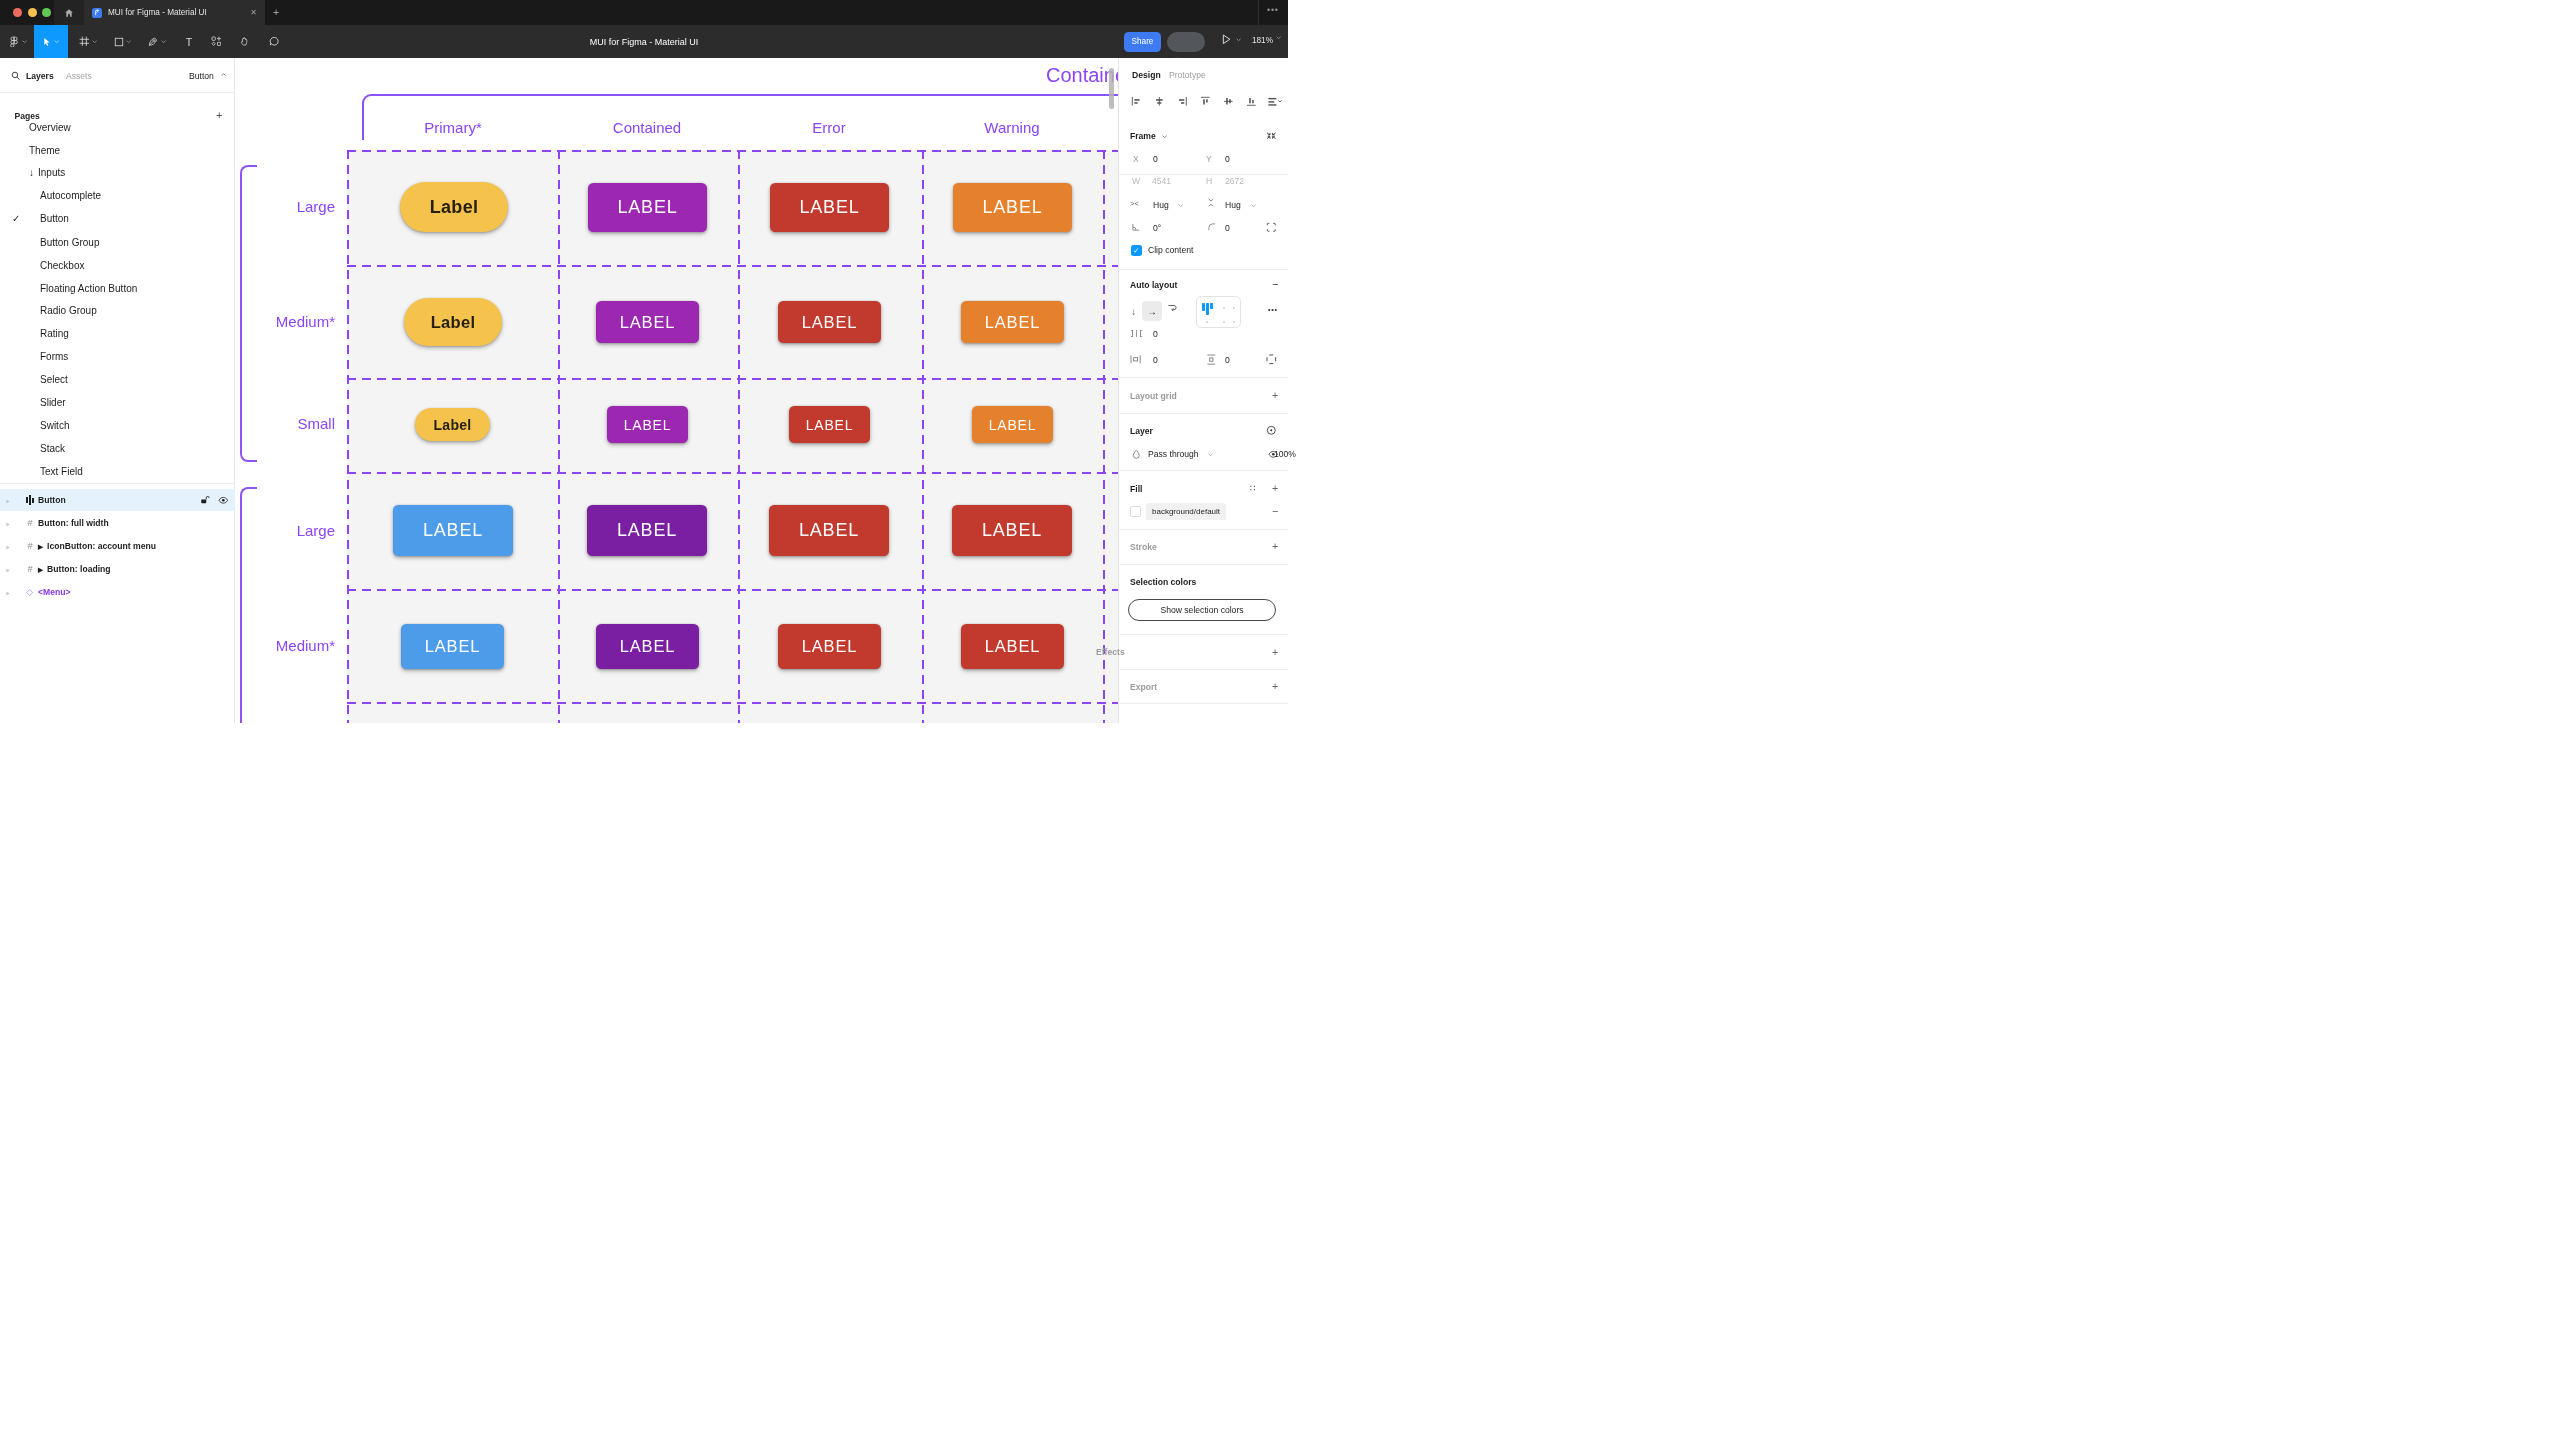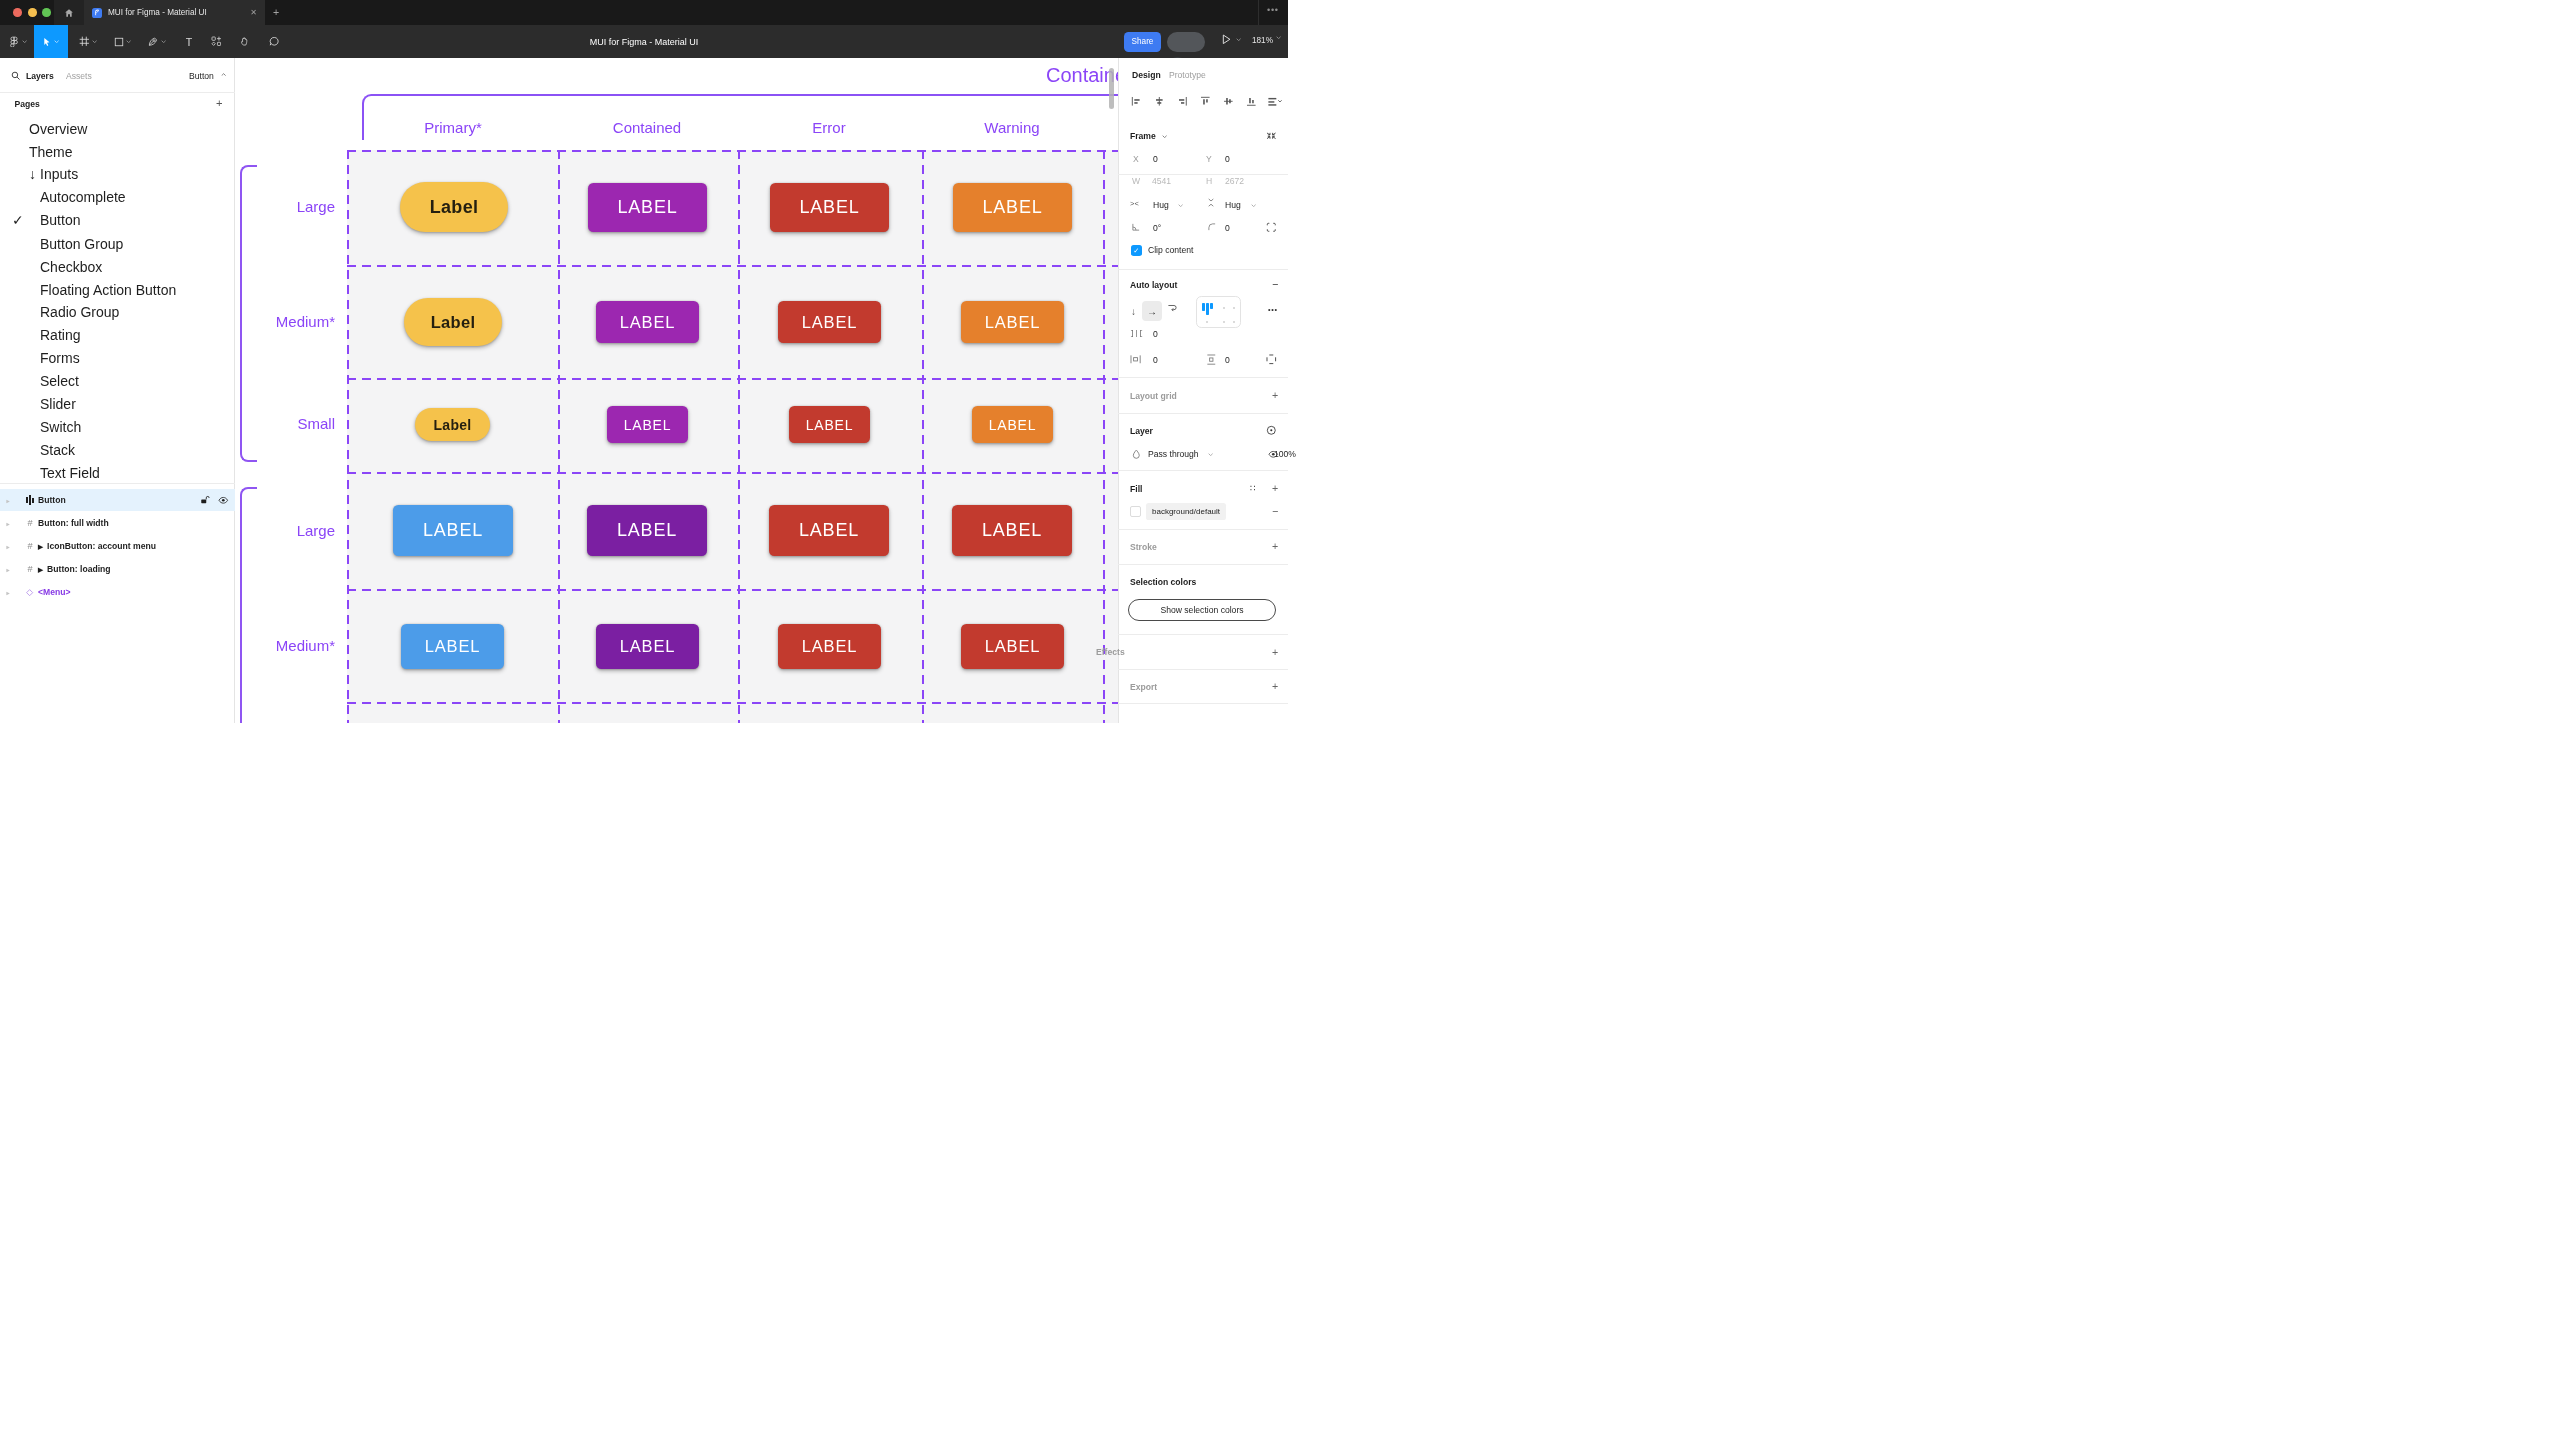--- a/index.html
+++ b/index.html
@@ -28,22 +28,22 @@
   #dev-toggle { position:absolute; left:1167px; top:6.6px; width:38px; height:20px; background:#53565A; border-radius:10px; }
   #dev-knob { position:absolute; left:0.7px; top:0.7px; width:18.5px; height:18.5px; border-radius:50%; background:#3A3D40; color:#fff; font-size:6px; display:flex; align-items:center; justify-content:center; font-family:"Liberation Mono",monospace;}
   #play-wrap { position:absolute; left:1222px; top:9.2px; display:flex; align-items:center; gap:5.3px; color:#E6E6E6;}
   #zoom-wrap { position:absolute; left:1252px; top:11.2px; display:flex; align-items:flex-start; gap:3.3px; color:#E6E6E6; font-size:8.2px; }
 
   
   #sidebar { position:absolute; left:0; top:58px; width:235px; height:665px; background:#fff; border-right:0.7px solid #E4E4E4; }
   #sb-head { position:absolute; left:0; top:0; width:235px; height:34px; }
   #sb-divider1 { position:absolute; left:0; top:34px; width:235px; height:0.7px; background:#ECECEC; }
   .sb-tab { font-size:8.6px; }
-  #pages-row { position:absolute; left:0; top:36px; width:235px; height:22.4px; }
-  .page-row { position:absolute; width:235px; height:20px; display:flex; align-items:flex-end; font-size:14px; color:#1E1E1E; }
+  #pages-row { position:absolute; left:0; top:48px; width:235px; height:22.4px; }
+  .page-row { position:absolute; width:235px; height:20px; display:flex; align-items:center; font-size:10px; color:#1E1E1E; }
   .pmark { margin-right:4px; color:#1E1E1E; }
   .pcheck { position:absolute; left:12px; }
   #sb-divider2 { position:absolute; left:0; top:425px; width:235px; height:0.7px; background:#ECECEC; }
   .layer-row { position:absolute; width:235px; height:22.4px; display:flex; align-items:center; font-size:8.6px; color:#1E1E1E; font-weight:bold; }
   .layer-row .lchev { position:absolute; left:6.6px; color:#C4C4C4; font-size:6px; }
   .layer-row .licon { position:absolute; left:24px; width:12px; display:flex; align-items:center; justify-content:center; }
   .layer-row .lname { position:absolute; left:38px; white-space:nowrap; }
   .al-bars { display:flex; gap:1.3px; align-items:flex-start; }
   .al-bars i { display:block; width:1.6px; background:#1E1E1E; }
   .hash { color:#8C8C8C; font-weight:normal; font-size:9.2px; }

